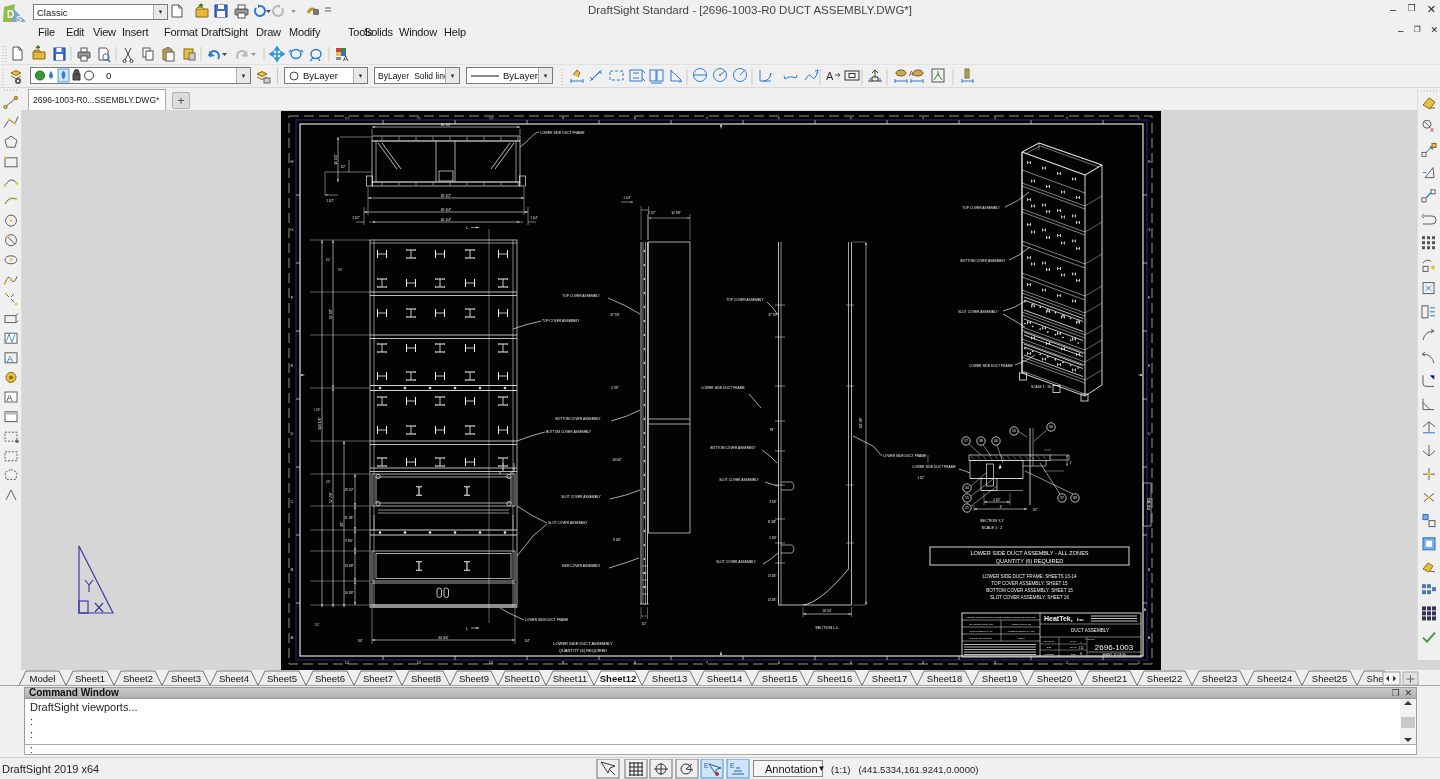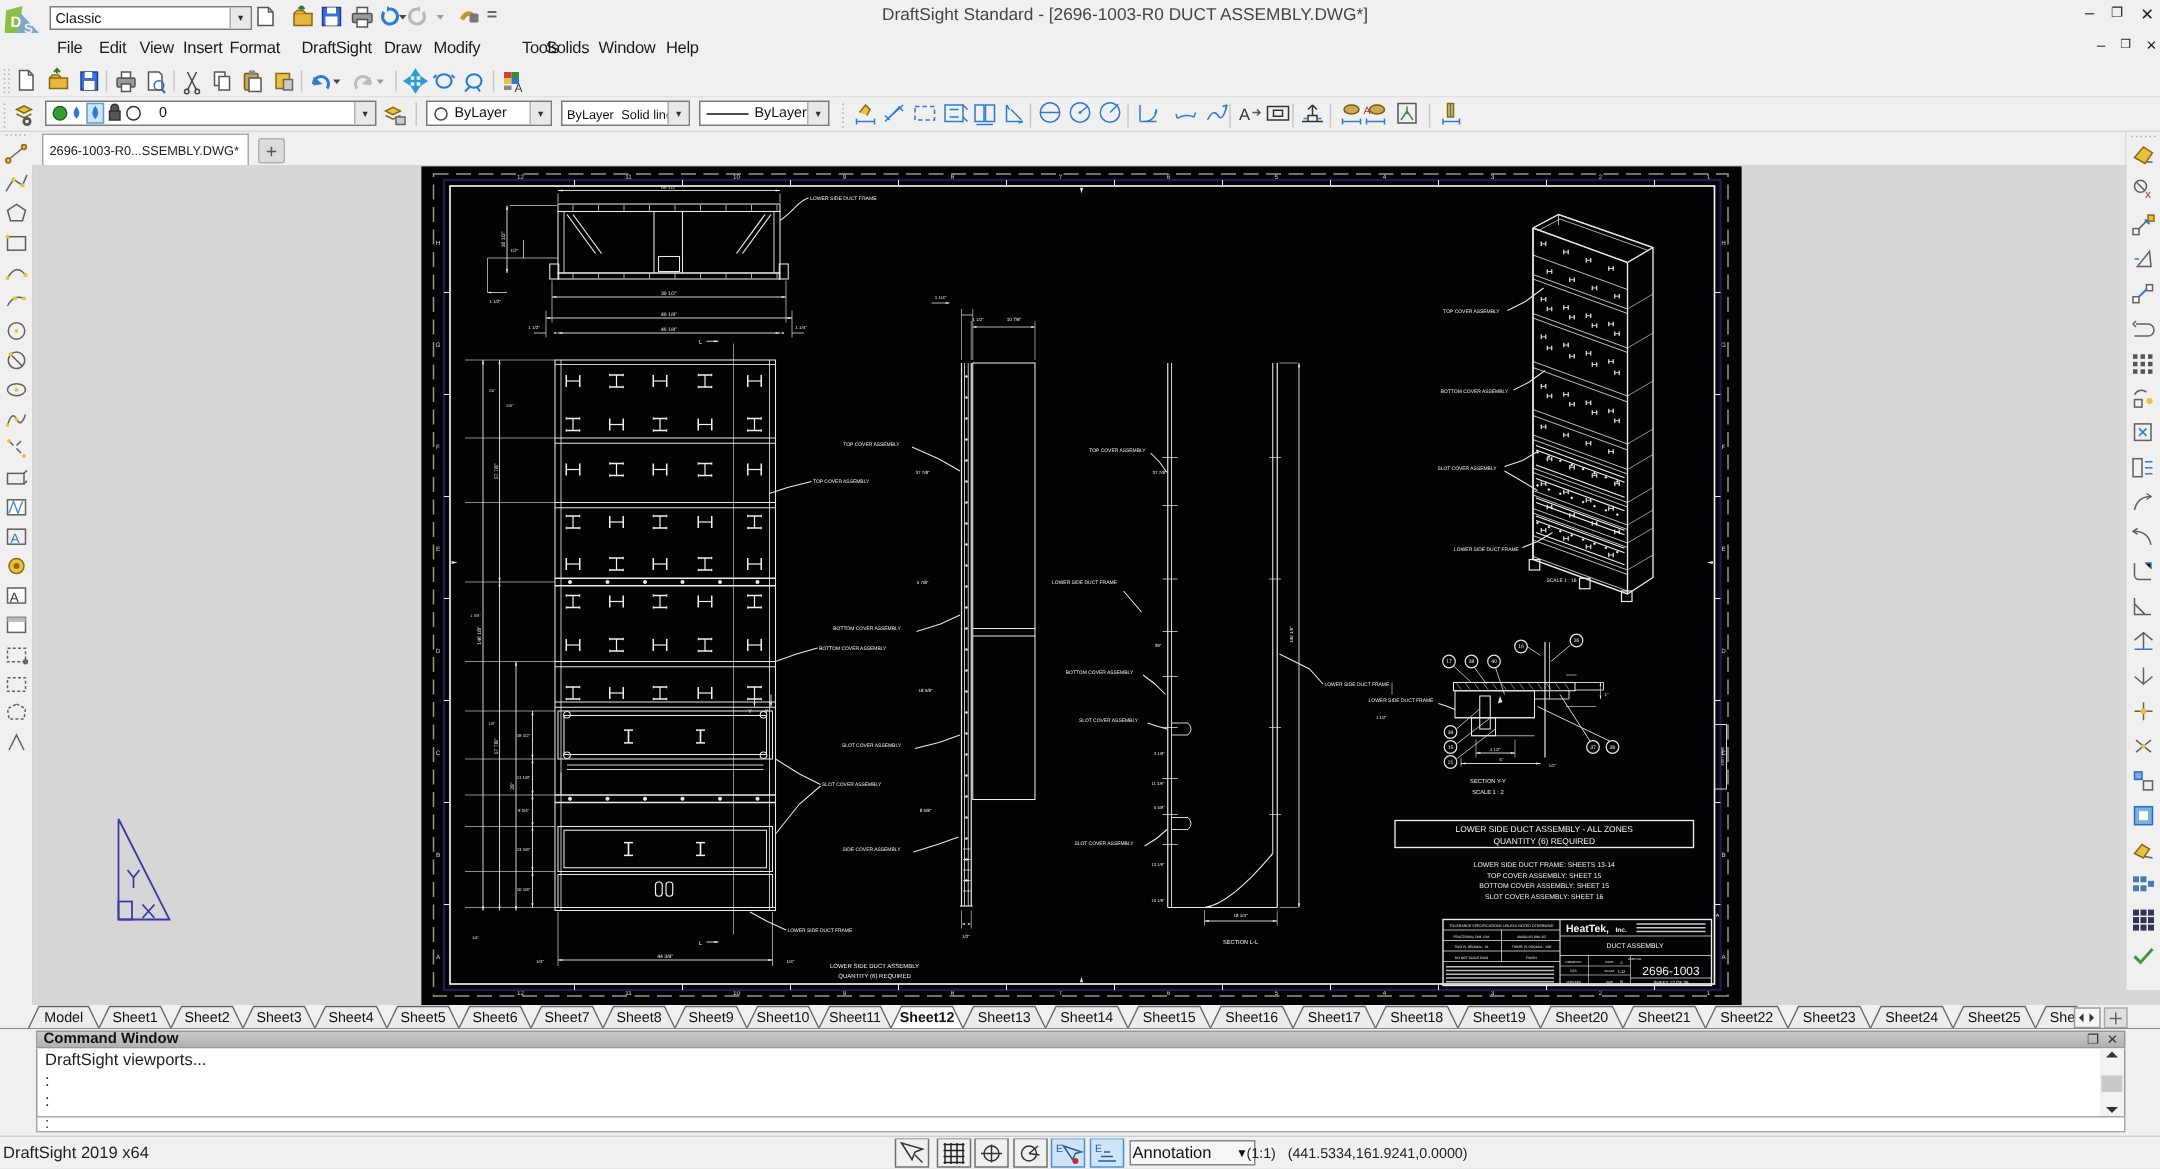--- a/index.html
+++ b/index.html
@@ -50,21 +50,21 @@
 <div class="abs" style="left:1390px;top:3px;width:46px;font-size:11px;color:#222;display:flex;justify-content:space-between">
     <span>–</span>
     <span style="font-size:9px">❐</span>
     <span>✕</span>
   </div>
 <div class="abs" style="left:0;top:22px;width:1440px;height:20px;background:#f0f0f0"></div>
 <div class="mi" style="left:38px;top:26px">File</div>
 <div class="mi" style="left:66px;top:26px">Edit</div>
 <div class="mi" style="left:93px;top:26px">View</div>
 <div class="mi" style="left:122px;top:26px">Insert</div>
-<div class="mi" style="left:153px;top:26px">Format</div>
+<div class="mi" style="left:164px;top:26px">Format</div>
 <div class="mi" style="left:201px;top:26px">DraftSight</div>
 <div class="mi" style="left:256px;top:26px">Draw</div>
 <div class="mi" style="left:289px;top:26px">Modify</div>
 <div class="mi" style="left:348px;top:26px">Tools</div>
 <div class="mi" style="left:364px;top:26px">Solids</div>
 <div class="mi" style="left:399px;top:26px">Window</div>
 <div class="mi" style="left:444px;top:26px">Help</div>
 <div class="abs" style="left:1398px;top:25px;width:40px;font-size:10px;color:#222;display:flex;justify-content:space-between">
     <span>–</span>
     <span style="font-size:8px">❐</span>
@@ -1613,13 +1613,13 @@
       <text x="3" y="9" font-size="7" fill="#2a5a9a" font-family="Liberation Sans">E</text>
       <path d="M8,5 l6,9 2,-4 4,-1 z" fill="none" stroke="#2a5a9a"></path>
       <circle cx="16" cy="15" r="2" fill="#c03030"></circle>
     </g>
     <g transform="translate(727,0)">
       <rect x="0" y="0" width="22" height="19" fill="#cfe4f7" stroke="#4a90d0" stroke-width="1"></rect>
       <text x="3" y="9" font-size="7" fill="#2a5a9a" font-family="Liberation Sans">E</text>
       <path d="M5,15 h12 M7,12 h8 M9,9 h4" stroke="#2a5a9a"></path>
     </g>
   </svg>
-<div class="abs" style="left:753px;top:760px;width:84px;height:17px;background:#f6f6f6;border:1px solid #888;font-size:11px;color:#111;display:flex;align-items:center;padding-left:1px">Annotation<span style="margin-left:auto;margin-right:4px;font-size:8px">▼</span></div>
+<div class="abs" style="left:753px;top:760px;width:70px;height:17px;background:#f6f6f6;border:1px solid #888;font-size:11px;color:#111;display:flex;align-items:center;padding-left:11px">Annotation<span style="margin-left:auto;margin-right:4px;font-size:8px">▼</span></div>
 <div class="abs" style="left:831px;top:764px;font-size:9.5px;color:#222">(1:1)&nbsp;&nbsp;&nbsp;(441.5334,161.9241,0.0000)</div>
 </body></html>

